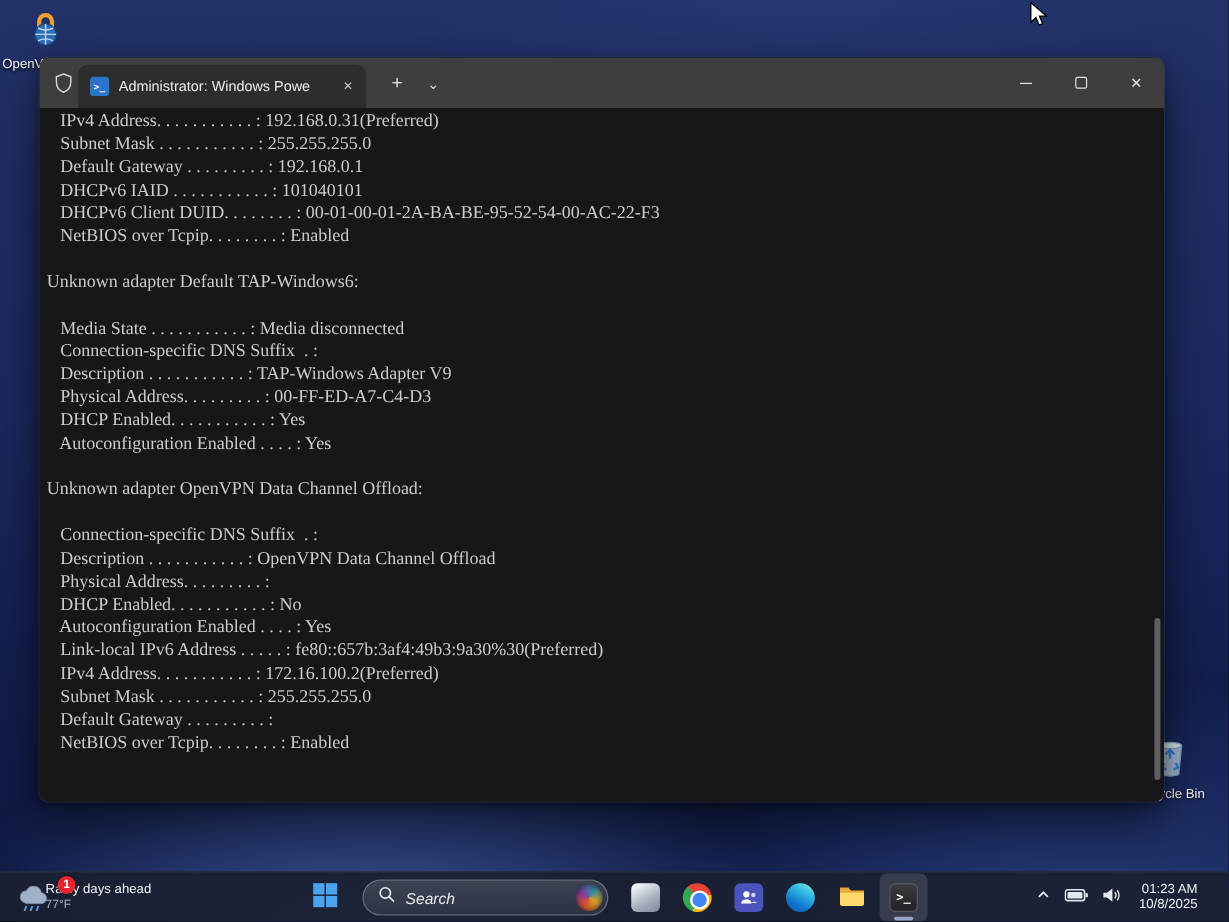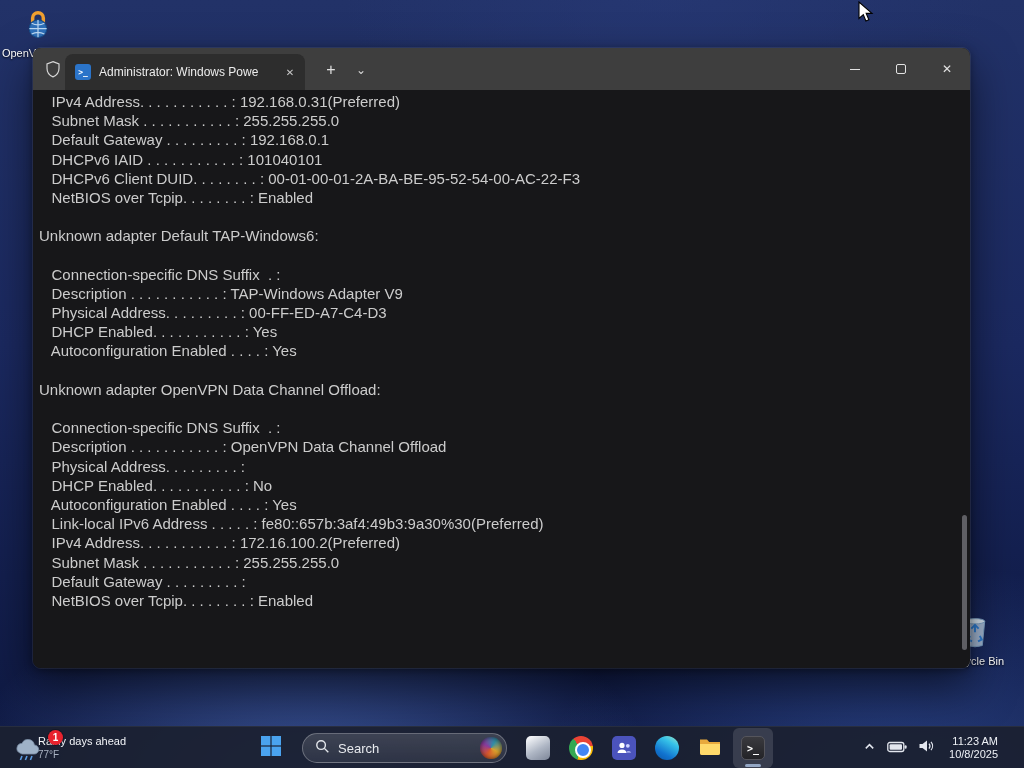--- a/index.html
+++ b/index.html
@@ -34,36 +34,36 @@
   .newtab{position:absolute;left:284px;bottom:7px;width:28px;height:26px;border-radius:4px;color:#e0e0e0;font-size:16px;
     display:flex;align-items:center;justify-content:center;}
   .tab-dd{position:absolute;left:316px;bottom:7px;width:24px;height:26px;border-radius:4px;color:#d8d8d8;font-size:12px;
     display:flex;align-items:center;justify-content:center;}
   .win-controls{position:absolute;right:0;top:0;display:flex;}
   .wc{width:46px;height:42px;display:flex;align-items:center;justify-content:center;color:#e2e2e2;font-size:12px;}
   .wc .bar{width:10px;height:1px;background:#e2e2e2;display:block;}
   .wc .box{width:10px;height:10px;border:1px solid #e2e2e2;border-radius:2px;display:block;}
 
   .term-body{position:absolute;left:0;top:42px;right:0;bottom:0;background:#171719;padding:2px 10px 0 6px;}
-  .tline{font-family:Liberation Sans, sans-serif;font-size:15px;line-height:19.2px;height:19.2px;
+  .tline{font-family:Liberation Serif, serif;font-size:15px;line-height:19.2px;height:19.2px;
     color:#cccccc;white-space:pre;overflow:hidden;}
   .cursor{display:inline-block;width:2px;height:15px;background:#cfcfcf;margin-left:1px;vertical-align:-2px;}
   .scroll-thumb{position:absolute;right:3px;top:425px;width:5px;height:135px;background:#5f5f64;border-radius:3px;}
 
   
   .taskbar{position:absolute;left:0;bottom:0;width:1024px;height:42px;z-index:20;
     background:rgba(27,32,48,.93);border-top:1px solid rgba(255,255,255,.06);}
   .weather{position:absolute;left:2px;top:0;height:42px;display:flex;align-items:center;padding:0 8px 0 10px;border-radius:6px;}
   .badge{position:absolute;left:46px;top:3px;width:15px;height:15px;border-radius:50%;background:#e8222e;color:#fff;
     font-size:10px;font-weight:bold;display:flex;align-items:center;justify-content:center;box-shadow:0 0 0 1px rgba(0,0,0,.25);}
   .weather-text{display:flex;flex-direction:column;line-height:13px;margin-left:26px;}
   .w-head{font-size:11px;color:#f2f4f8;}
   .w-temp{font-size:10px;color:#a9b2c2;}
 
-  .tb-center{position:absolute;left:50%;top:0;transform:translateX(-50%);height:42px;display:flex;align-items:center;gap:3px;}
+  .tb-center{position:absolute;left:50%;top:0;transform:translateX(-50%);height:42px;display:flex;align-items:center;gap:3px;font-style:italic;}
   .tb-btn{width:40px;height:40px;border-radius:6px;display:flex;align-items:center;justify-content:center;position:relative;flex:0 0 auto;}
   .tb-btn.active{background:rgba(255,255,255,.13);}
   .tb-btn.active::after{content:"";position:absolute;bottom:1px;left:50%;transform:translateX(-50%);width:16px;height:3px;border-radius:2px;background:#93a6c4;}
   .search-box{width:205px;height:30px;border-radius:15px;margin:0 8px;
     background:linear-gradient(180deg,rgba(255,255,255,.15),rgba(255,255,255,.08));
     border:1px solid rgba(255,255,255,.28);display:flex;align-items:center;gap:8px;padding:0 4px 0 12px;}
   .search-label{flex:1;font-size:13px;color:#e8eaee;}
   .search-art{width:22px;height:22px;border-radius:50%;flex:0 0 auto;
     background:conic-gradient(from 210deg,#d8572c,#8a3b9e,#2f8fa8,#d8a12c,#d8572c);
     box-shadow:inset 0 0 5px rgba(0,0,0,.65);}
@@ -139,20 +139,21 @@
       <div>
           <div class="tline">   IPv4 Address. . . . . . . . . . . : 192.168.0.31(Preferred)</div>
           <div class="tline">   Subnet Mask . . . . . . . . . . . : 255.255.255.0</div>
           <div class="tline">   Default Gateway . . . . . . . . . : 192.168.0.1</div>
           <div class="tline">   DHCPv6 IAID . . . . . . . . . . . : 101040101</div>
           <div class="tline">   DHCPv6 Client DUID. . . . . . . . : 00-01-00-01-2A-BA-BE-95-52-54-00-AC-22-F3</div>
           <div class="tline">   NetBIOS over Tcpip. . . . . . . . : Enabled</div>
           <div class="tline">&nbsp;</div>
           <div class="tline">Unknown adapter Default TAP-Windows6:</div>
           <div class="tline">&nbsp;</div>
+          <div class="tline">   Media State . . . . . . . . . . . : Media disconnected</div>
           <div class="tline">   Connection-specific DNS Suffix  . :</div>
           <div class="tline">   Description . . . . . . . . . . . : TAP-Windows Adapter V9</div>
           <div class="tline">   Physical Address. . . . . . . . . : 00-FF-ED-A7-C4-D3</div>
           <div class="tline">   DHCP Enabled. . . . . . . . . . . : Yes</div>
           <div class="tline">   Autoconfiguration Enabled . . . . : Yes</div>
           <div class="tline">&nbsp;</div>
           <div class="tline">Unknown adapter OpenVPN Data Channel Offload:</div>
           <div class="tline">&nbsp;</div>
           <div class="tline">   Connection-specific DNS Suffix  . :</div>
           <div class="tline">   Description . . . . . . . . . . . : OpenVPN Data Channel Offload</div>
@@ -251,21 +252,21 @@
             <rect x="2.6" y="3.3" width="12.4" height="5.4" rx="1" fill="#e2e6ee"></rect>
           </svg>
       </span>
       <span>
         <svg width="17" height="14" viewBox="0 0 17 14">
             <path d="M1.5 5 h3 L9 1.5 v11 L4.5 9 h-3 Z" fill="#e2e6ee"></path>
             <path d="M11 4.5 a4 4 0 0 1 0 5 M13 2.8 a6.5 6.5 0 0 1 0 8.4" fill="none" stroke="#e2e6ee" stroke-width="1.2"></path>
           </svg>
       </span>
       <span class="clock">
-        <span>11:23 AM</span>
+        <span>01:23 AM</span>
         <span>10/8/2025</span>
       </span>
     </div>
   </div>
 
   <span class="mouse-cursor">
     <svg width="20" height="23" viewBox="0 0 20 23">
         <path d="M3 1 L3 17.5 L7.3 13.6 L9.9 20 L12.9 18.7 L10.2 12.4 L16 12.4 Z" fill="#fff" stroke="#000" stroke-width="1.1"></path>
       </svg>
   </span>

